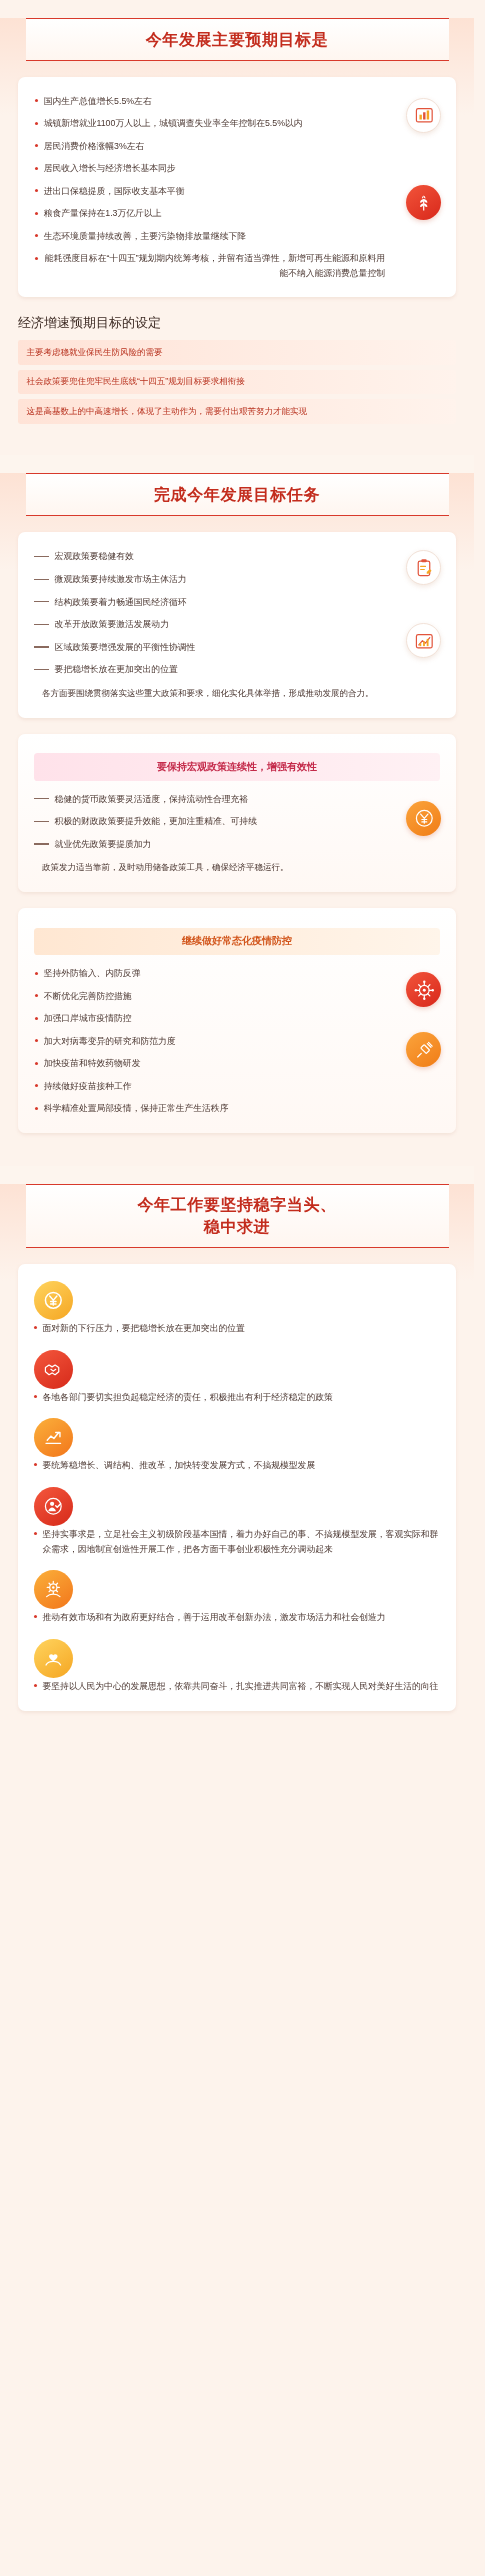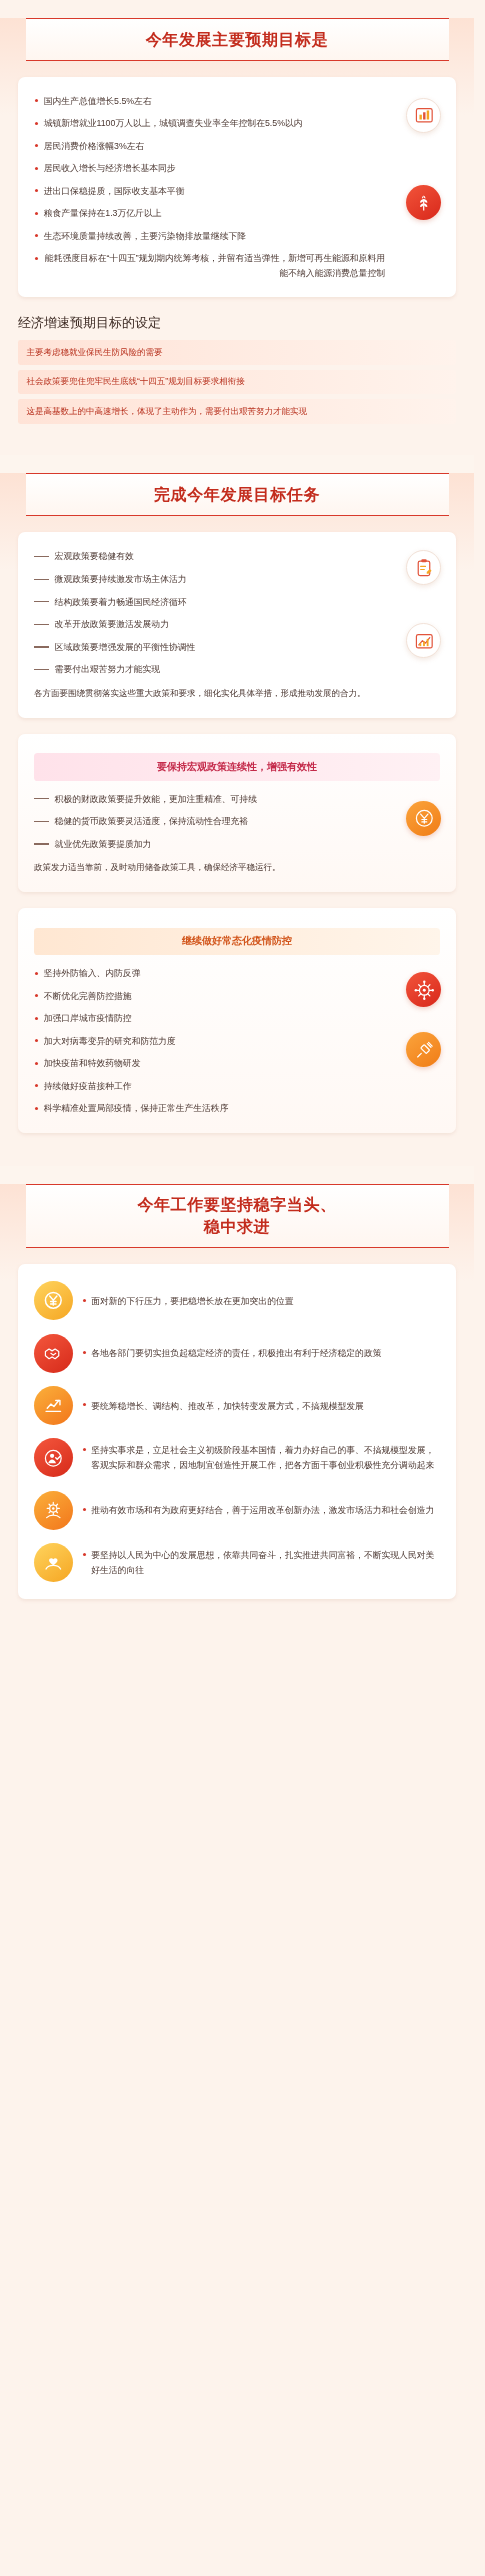--- a/index.html
+++ b/index.html
@@ -71,21 +71,21 @@
   }
   ul.dashes li:last-child { margin-bottom: 0; }
   ul.dashes li:before {
     content: "";
     position: absolute;
     left: 0; top: 6.7px;
     width: 14.6px; height: 1.2px;
     background: #8a6a5e;
   }
 
-  .note { font-size: 8.5px; line-height: 1.75; color: #4a3630; }
+  .note { font-size: 8.5px; line-height: 1.75; color: #4a3630; margin-left: 8px; }
 
   
   .hl-wrap { margin: 0 18px 14.6px 18px; }
   .hl-title { font-size: 13px; color: #3d2b24; margin-bottom: 6px; line-height: 1.6; }
   .hl-line {
     background: linear-gradient(90deg, #ffe3d7, #fff3ec);
     color: #b8321f;
     font-size: 8.5px;
     padding: 5.5px 8.5px;
     margin-bottom: 4.9px;
@@ -115,22 +115,23 @@
     box-shadow: 0 1.8px 4.9px rgba(200,90,60,0.28);
   }
   .ib-red { background: linear-gradient(145deg,#f2543a,#d8281b); }
   .ib-org { background: linear-gradient(145deg,#fba43c,#f07c16); }
   .ib-white { background: #ffffff; border: 1.2px solid #f2e2d8; box-shadow: 0 1.8px 4.9px rgba(200,150,120,0.22); }
   .icon-badge svg { display:block; }
 
   
   .row-item {
     display: flex;
-    align-items: center;
+    align-items: flex-start;
     margin-bottom: 13.4px;
+    flex-direction: column;
   }
   .row-item:last-child { margin-bottom: 0; }
   .row-icon {
     flex: 0 0 39px;
     width: 39px; height: 39px;
     border-radius: 50%;
     display: flex; align-items: center; justify-content: center;
     margin-right: 9.7px;
   }
   .ri-yellow { background: linear-gradient(145deg,#ffd45e,#f5a623); }
@@ -234,39 +235,39 @@
           <rect x="21" y="13" width="3" height="12" fill="#f5a623"></rect>
         </svg>
       </div>
 
       <ul class="dashes">
         <li style="padding-right:55px;">宏观政策要稳健有效</li>
         <li style="padding-right:55px;">微观政策要持续激发市场主体活力</li>
         <li style="padding-right:55px;">结构政策要着力畅通国民经济循环</li>
         <li style="padding-right:55px;">改革开放政策要激活发展动力</li>
         <li style="padding-right:55px;">区域政策要增强发展的平衡性协调性</li>
-        <li>需要付出艰苦努力才能实现</li>
+        <li>要把稳增长放在更加突出的位置</li>
       </ul>
       <div style="height:9.7px;"></div>
       <div class="note">各方面要围绕贯彻落实这些重大政策和要求，细化实化具体举措，形成推动发展的合力。</div>
     </div>
 
     <div class="card pinkbg">
       <div class="pill">
         <span class="t">要保持宏观政策连续性，增强有效性</span>
       </div>
       <div class="icon-badge ib-org" style="top:67px;">
         <svg width="20.6" height="20.6" viewBox="0 0 34 34">
           <circle cx="17" cy="17" r="13" fill="none" stroke="#fff" stroke-width="2"></circle>
           <path d="M11 10l6 7 6-7M13 19h8M13 23h8M17 17v8" stroke="#fff" stroke-width="2" fill="none" stroke-linecap="round"></path>
         </svg>
       </div>
       <ul class="dashes">
+        <li style="padding-right:58px;">稳健的货币政策要灵活适度，保持流动性合理充裕</li>
         <li style="padding-right:58px;">积极的财政政策要提升效能，更加注重精准、可持续</li>
-        <li style="padding-right:58px;">稳健的货币政策要灵活适度，保持流动性合理充裕</li>
         <li style="padding-right:58px;">就业优先政策要提质加力</li>
       </ul>
       <div style="height:9.7px;"></div>
       <div class="note">政策发力适当靠前，及时动用储备政策工具，确保经济平稳运行。</div>
     </div>
 
     <div class="card pinkbg">
       <div class="pill orange">
         <span class="t">继续做好常态化疫情防控</span>
       </div>

